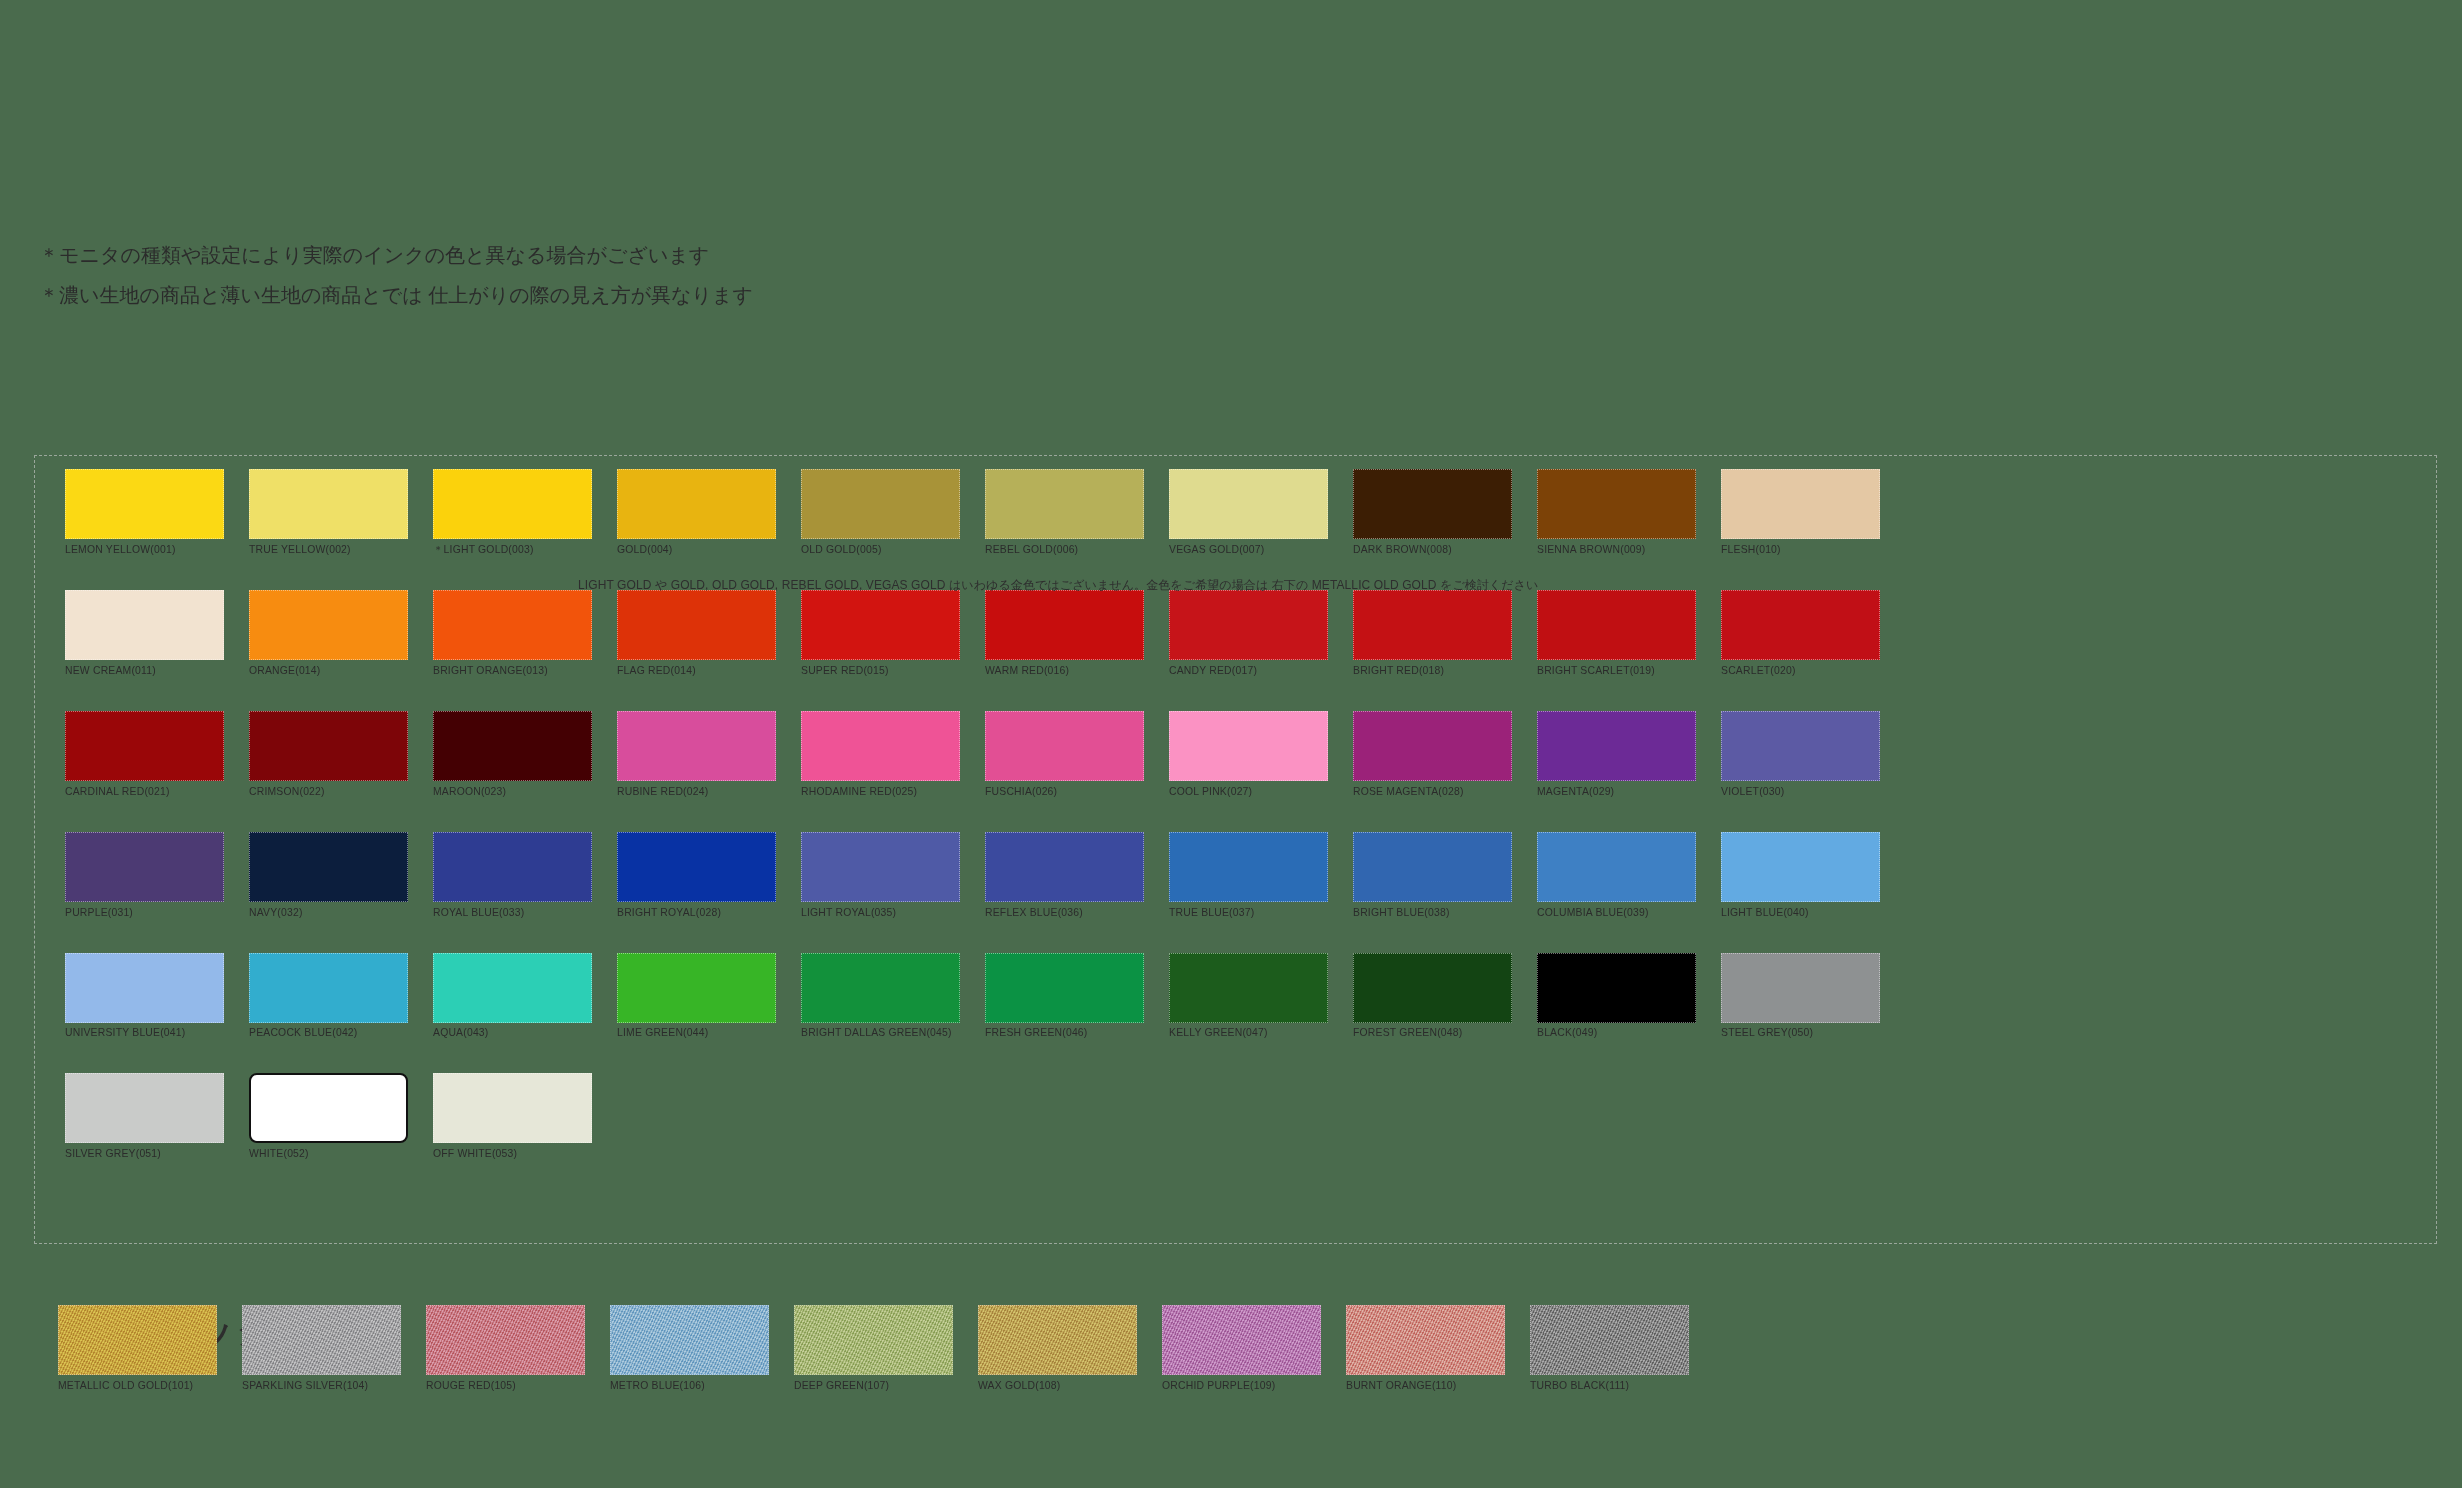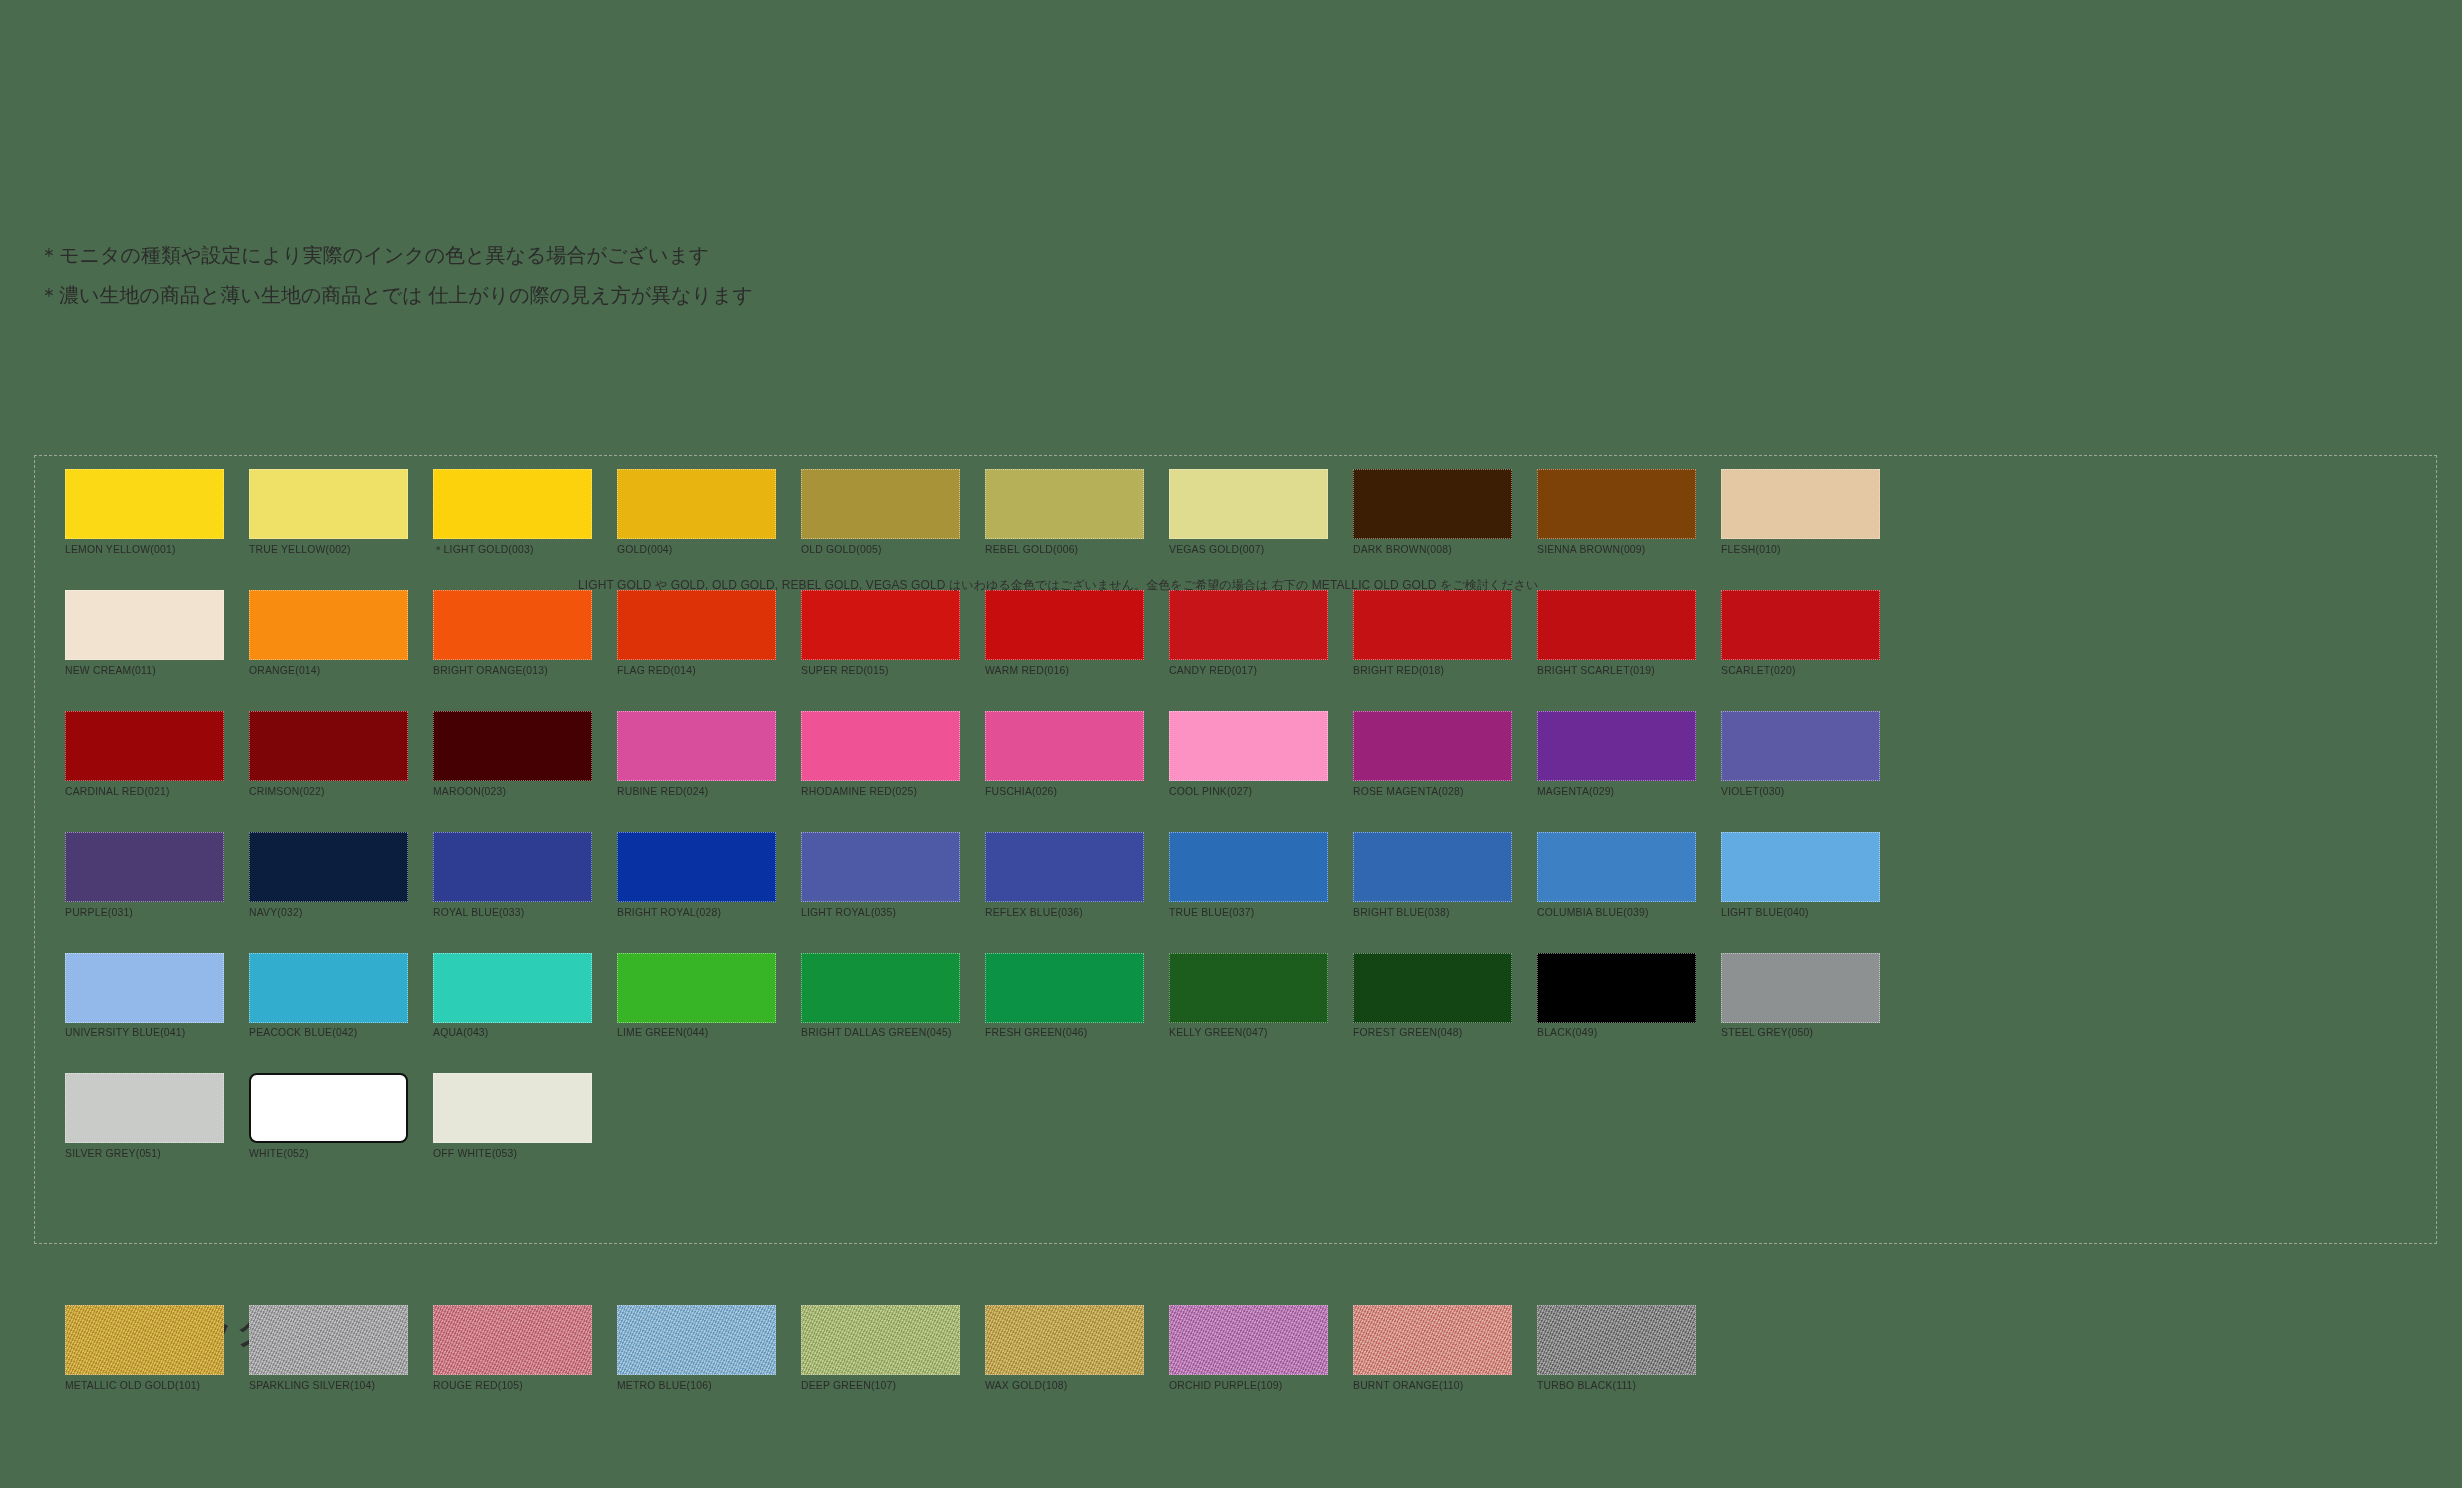--- a/index.html
+++ b/index.html
@@ -30,21 +30,21 @@
   
   .std-frame{
     position:absolute;left:34px;top:455px;width:2403px;height:789px;
     border:1.3px dashed #9aa79b;box-sizing:border-box;
   }
 
   
   .grid{position:absolute;display:grid;grid-template-columns:repeat(10, 159px);
         column-gap:25px;}
   #std-grid{left:65px;top:469px;row-gap:34px;}
-  #met-grid{left:65px;top:1305px;grid-template-columns:repeat(10, 159px);row-gap:26px;}
+  #met-grid{left:58px;top:1305px;grid-template-columns:repeat(10, 159px);row-gap:26px;}
 
   .cell{width:159px;}
   .sw{
     width:159px;height:70px;box-sizing:border-box;
     border:0.6px dotted rgba(255,255,255,.45);
   }
   .sw.outlined{border:2.6px solid #111;border-radius:7.8px;}
   .sw.met{height:70px;}
   .cap{
     margin-top:3.9px;color:#2b2b2b;font-size:10.4px;line-height:13px;

